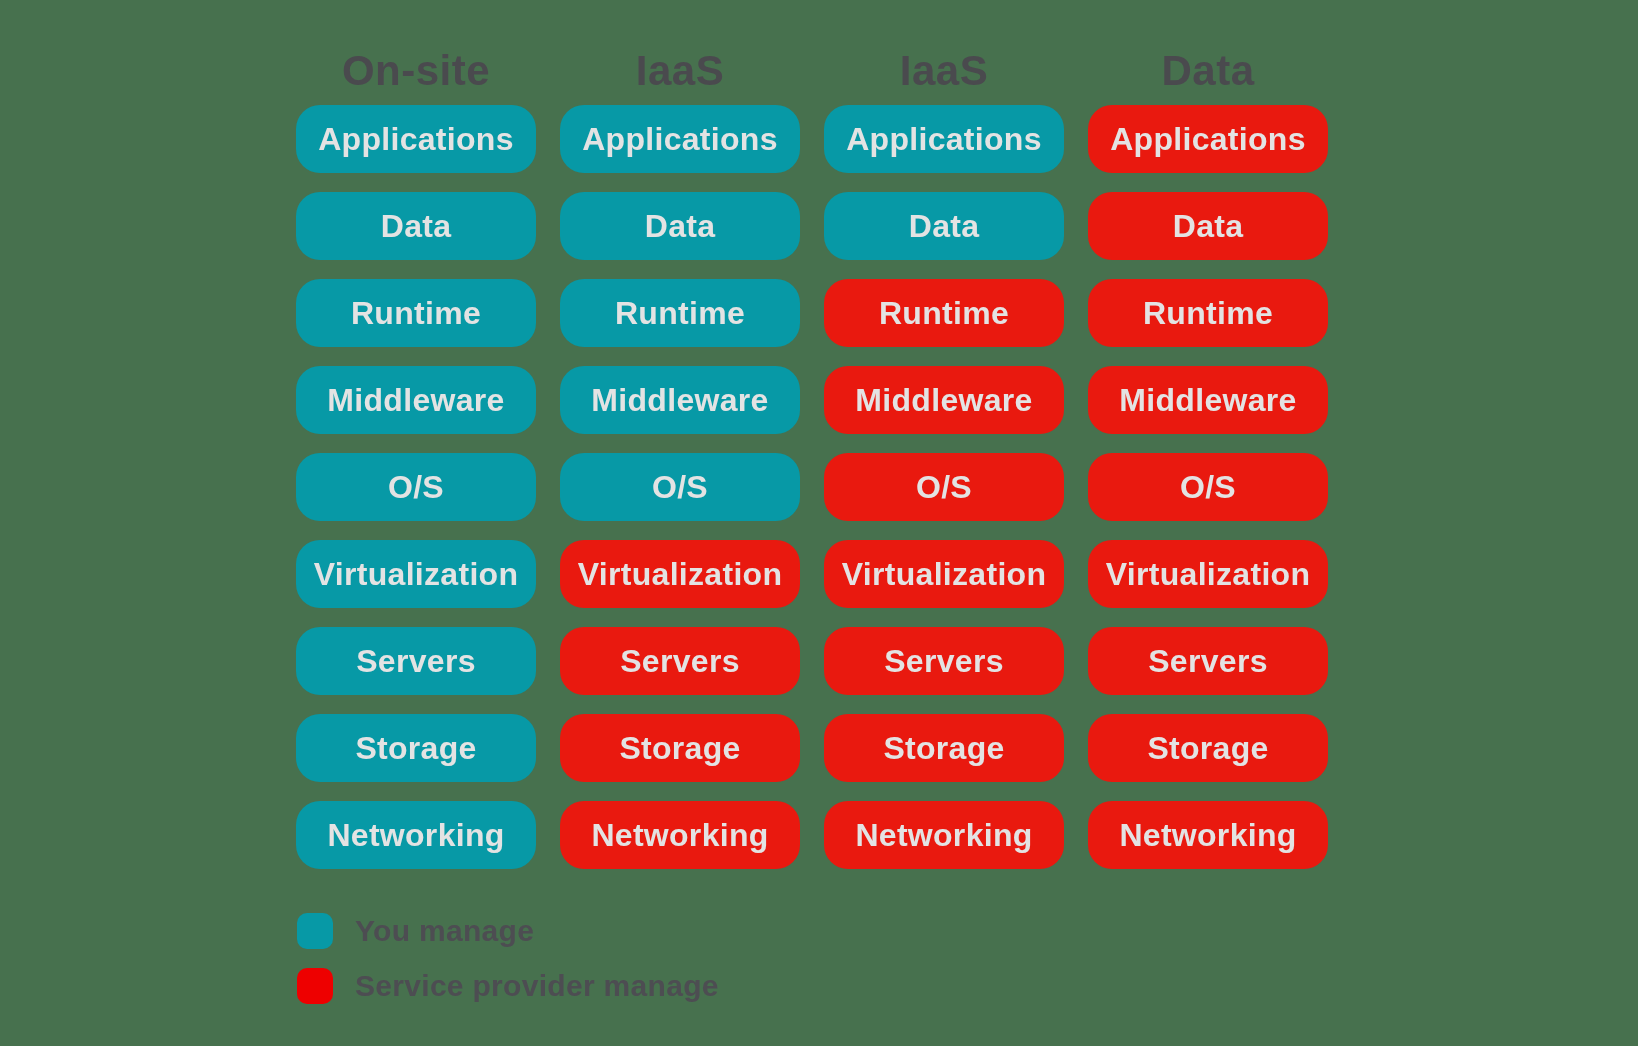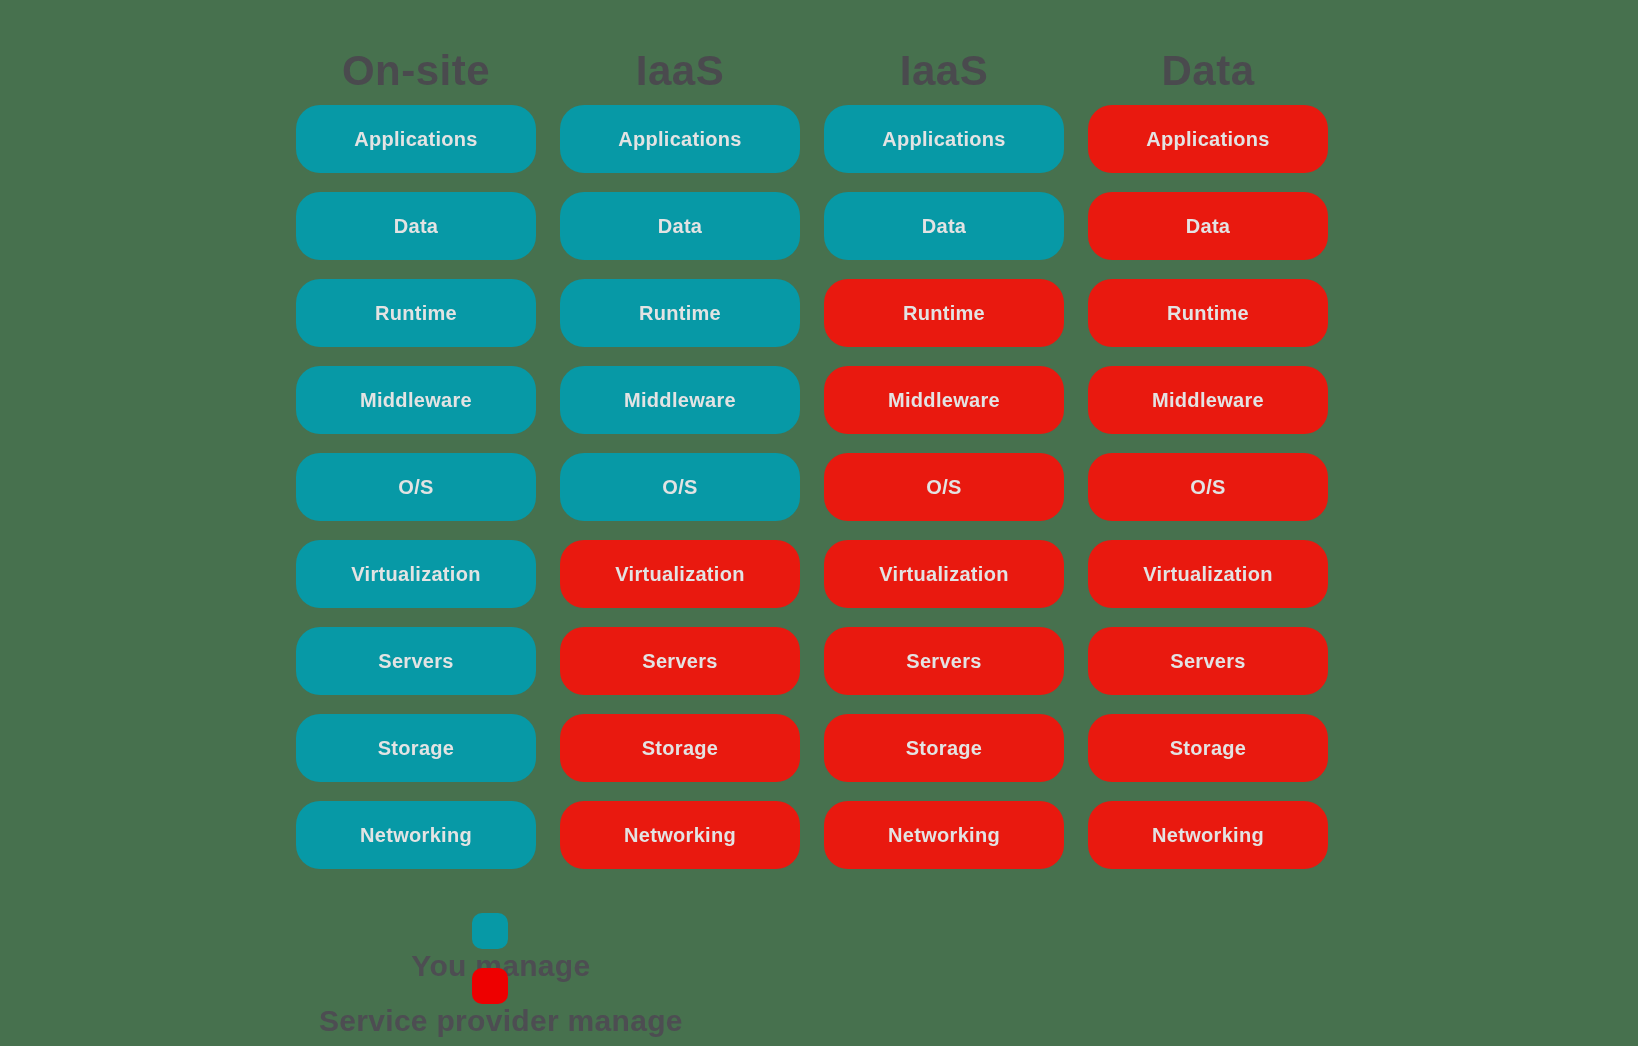--- a/index.html
+++ b/index.html
@@ -46,40 +46,39 @@
     display:flex;
     flex-direction:column;
     gap:19px;
   }
   .pill{
     height:68px;
     border-radius:24px;
     display:flex;
     align-items:center;
     justify-content:center;
-    font-size:20px;
+    font-size:32px;
     font-weight:700;
     color:var(--pill-text);
     letter-spacing:0.3px;
   }
   .pill.you{background:var(--teal);}
   .pill.provider{background:var(--red);}
   .legend{
     position:absolute;
     left:297px;
     top:913px;
     display:flex;
     flex-direction:column;
     gap:19px;
   }
   .legend-row{
     display:flex;
     align-items:center;
     height:36px;
-    flex-direction:column;
   }
   .swatch{
     width:36px;
     height:36px;
     border-radius:10px;
     flex:0 0 auto;
   }
   .swatch.you{background:var(--teal);}
   .swatch.provider{background:var(--legend-red);}
   .legend-label{

